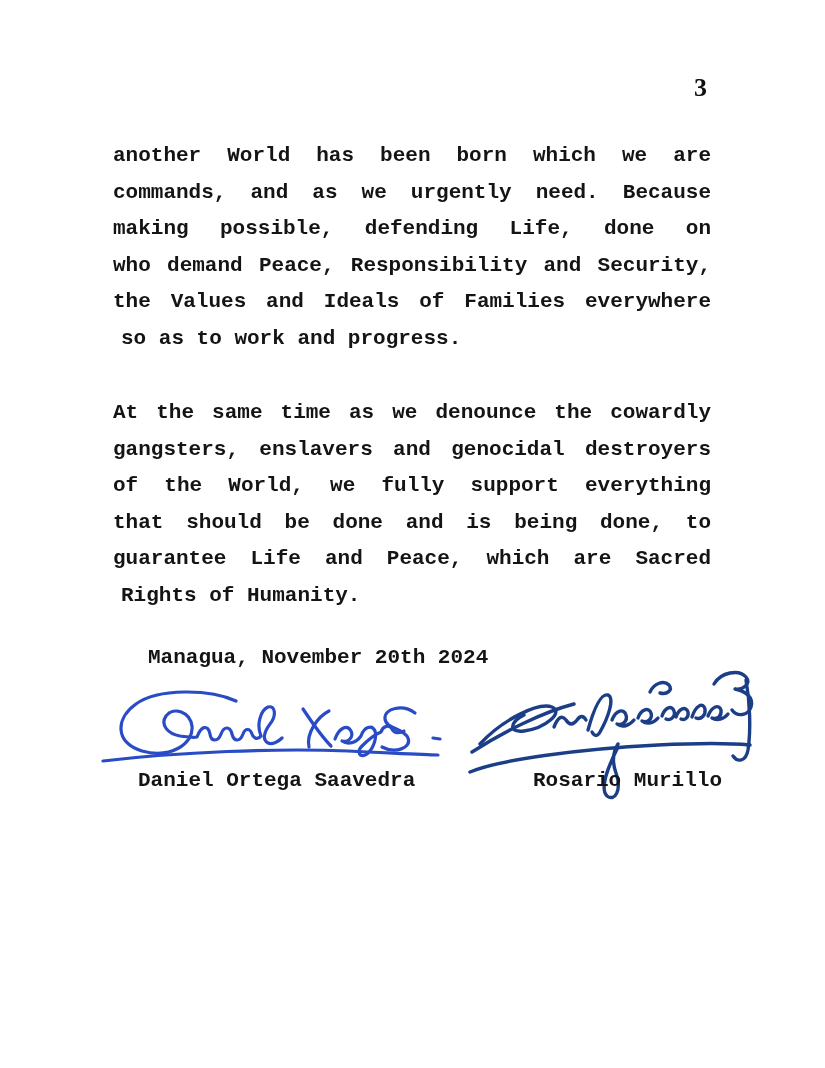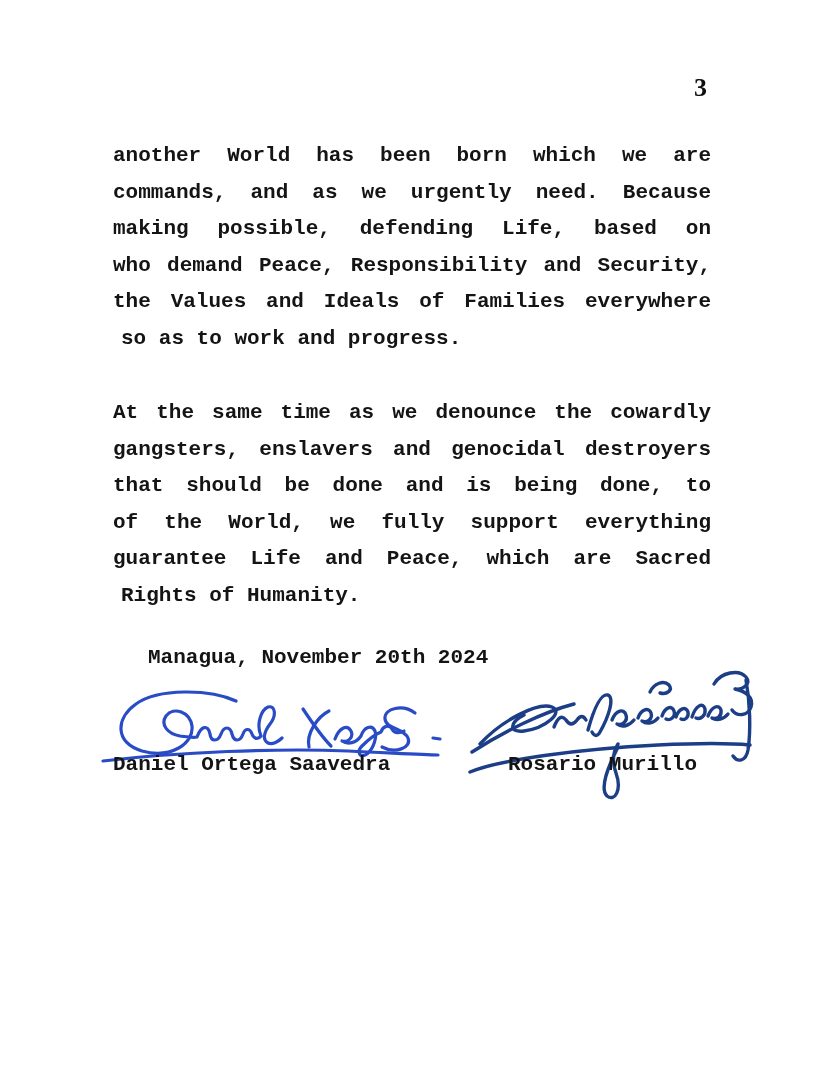--- a/index.html
+++ b/index.html
@@ -29,53 +29,54 @@
     font-size: 21px;
     line-height: 36.5px;
   }
   .jline { text-align: justify; text-align-last: justify; }
   .jline.last { text-align: justify; text-align-last: left; margin-left: 8px; }
   #para1 { top: 138px; }
   #para2 { top: 395px; }
   #dateline { top: 640px; margin-left: 35px; }
   .name {
     position: absolute;
-    top: 747px;
+    top: 763px;
     font-size: 21px;
     line-height: 36.5px;
     white-space: nowrap;
+    margin-left: 25px;
   }
   #name-left { left: 113px; }
   #name-right { left: 508px; font-family: Liberation Mono, monospace; }
   svg.sig { position: absolute; pointer-events: none; }
   #sig-left { left: 98px; top: 676px; }
   #sig-right { left: 458px; top: 662px; }
   svg.sig path { fill: none; stroke-linecap: round; stroke-linejoin: round; }
 </style>
 </head>
 <body>
 
 <div class="page">
 
   <div class="pageno">3</div>
 
   <div class="block" id="para1">
     <div class="jline">another World has been born which we are</div>
     <div class="jline">commands, and as we urgently need. Because</div>
-    <div class="jline">making possible, defending Life, based on</div>
+    <div class="jline">making possible, defending Life, done on</div>
     <div class="jline">who demand Peace, Responsibility and Security,</div>
     <div class="jline">the Values and Ideals of Families everywhere</div>
     <div class="jline last">so as to work and progress.</div>
   </div>
 
   <div class="block" id="para2">
     <div class="jline">At the same time as we denounce the cowardly</div>
     <div class="jline">gangsters, enslavers and genocidal destroyers</div>
+    <div class="jline">of the World, we fully support everything</div>
     <div class="jline">that should be done and is being done, to</div>
-    <div class="jline">of the World, we fully support everything</div>
     <div class="jline">guarantee Life and Peace, which are Sacred</div>
     <div class="jline last">Rights of Humanity.</div>
   </div>
 
   <div class="block" id="dateline">Managua, November 20th 2024</div>
 
   <svg class="sig" id="sig-left" width="350" height="100" viewBox="0 0 350 100">
     <g stroke-width="3.2" stroke="#2a4bc6">
       <path d="M 138 25 C 112 13, 60 12, 38 28 C 18 42, 16 66, 44 75 C 72 83, 96 68, 94 50 C 92 36, 76 30, 68 40 C 62 49, 70 58, 82 60 C 90 61, 95 62, 99 61 C 103 50, 110 48, 112 58 C 113 66, 120 66, 123 58 C 126 50, 132 50, 134 58 C 136 66, 142 66, 145 58 C 147 52, 152 52, 154 58 C 156 63, 160 64, 163 60 C 158 48, 163 34, 170 31 C 177 29, 179 39, 172 48 C 166 56, 164 64, 170 67 C 174 69, 180 66, 184 62"></path>
       <path d="M 205 33 C 213 45, 223 60, 233 70"></path>

